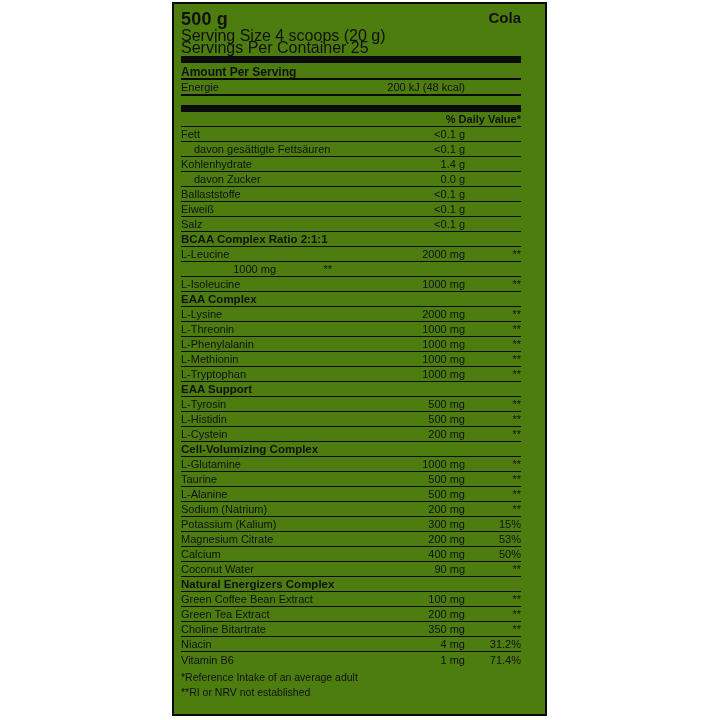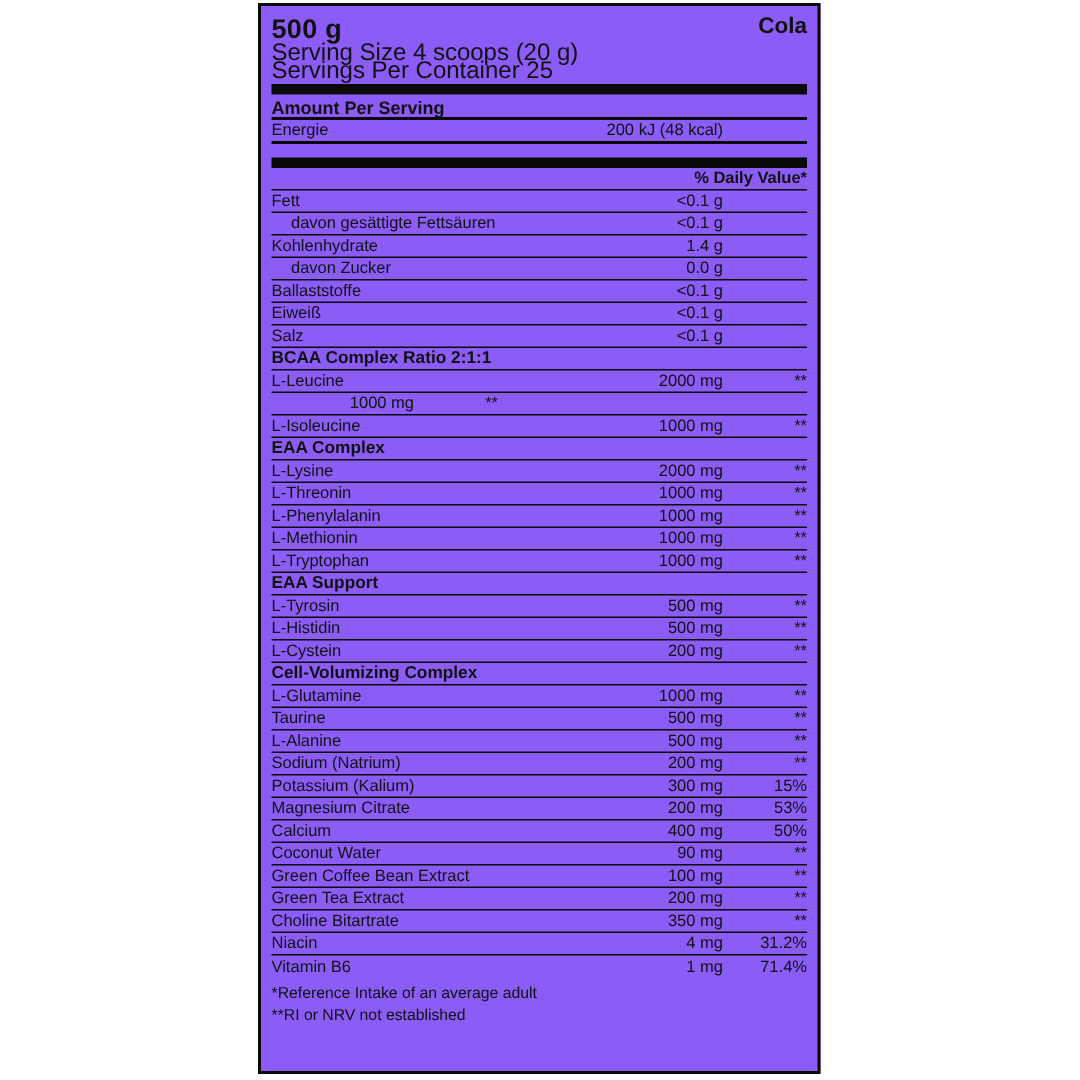--- a/index.html
+++ b/index.html
@@ -1,19 +1,19 @@
 <!DOCTYPE html>
 <html><head>
 <meta charset="utf-8">
 <style>
   * { margin:0; padding:0; box-sizing:border-box; }
   html,body { width:720px; height:720px; background:#ffffff; font-family:"Liberation Sans", sans-serif; color:#111; }
   .label-panel{
     position:absolute; left:172px; top:2px; width:375px; height:714px;
-    background:#8b5cf6; border:2px solid #0a0a0a; padding:5px 7px 4px 7px;
+    background:#4d7c0f; border:2px solid #0a0a0a; padding:5px 24px 4px 7px;
     overflow:hidden;
   }
   .top-row{ display:flex; justify-content:space-between; align-items:flex-start; }
   .weight{ font-size:18px; font-weight:bold; letter-spacing:0.2px; }
   .flavor{ font-size:15px; font-weight:bold; }
   .serving-line{ font-size:16px; line-height:11.5px; }
   .bar{ height:7px; background:#0a0a0a; margin:3px 0 2px 0; }
   .bar2{ height:7px; background:#0a0a0a; margin:0; }
   .aps{ font-size:12px; font-weight:bold; height:15px; border-bottom:2px solid #0a0a0a; }
   .row{ display:flex; align-items:center; height:15px; border-bottom:1px solid #0a0a0a; font-size:11px; }
@@ -187,20 +187,21 @@
       <div class="row">
         <span class="name-col">Calcium</span>
         <span class="amount-col">400 mg</span>
         <span class="dv-col">50%</span>
       </div>
       <div class="row">
         <span class="name-col">Coconut Water</span>
         <span class="amount-col">90 mg</span>
         <span class="dv-col">**</span>
       </div>
+      <div class="section-header">Natural Energizers Complex</div>
       <div class="row">
         <span class="name-col">Green Coffee Bean Extract</span>
         <span class="amount-col">100 mg</span>
         <span class="dv-col">**</span>
       </div>
       <div class="row">
         <span class="name-col">Green Tea Extract</span>
         <span class="amount-col">200 mg</span>
         <span class="dv-col">**</span>
       </div>

